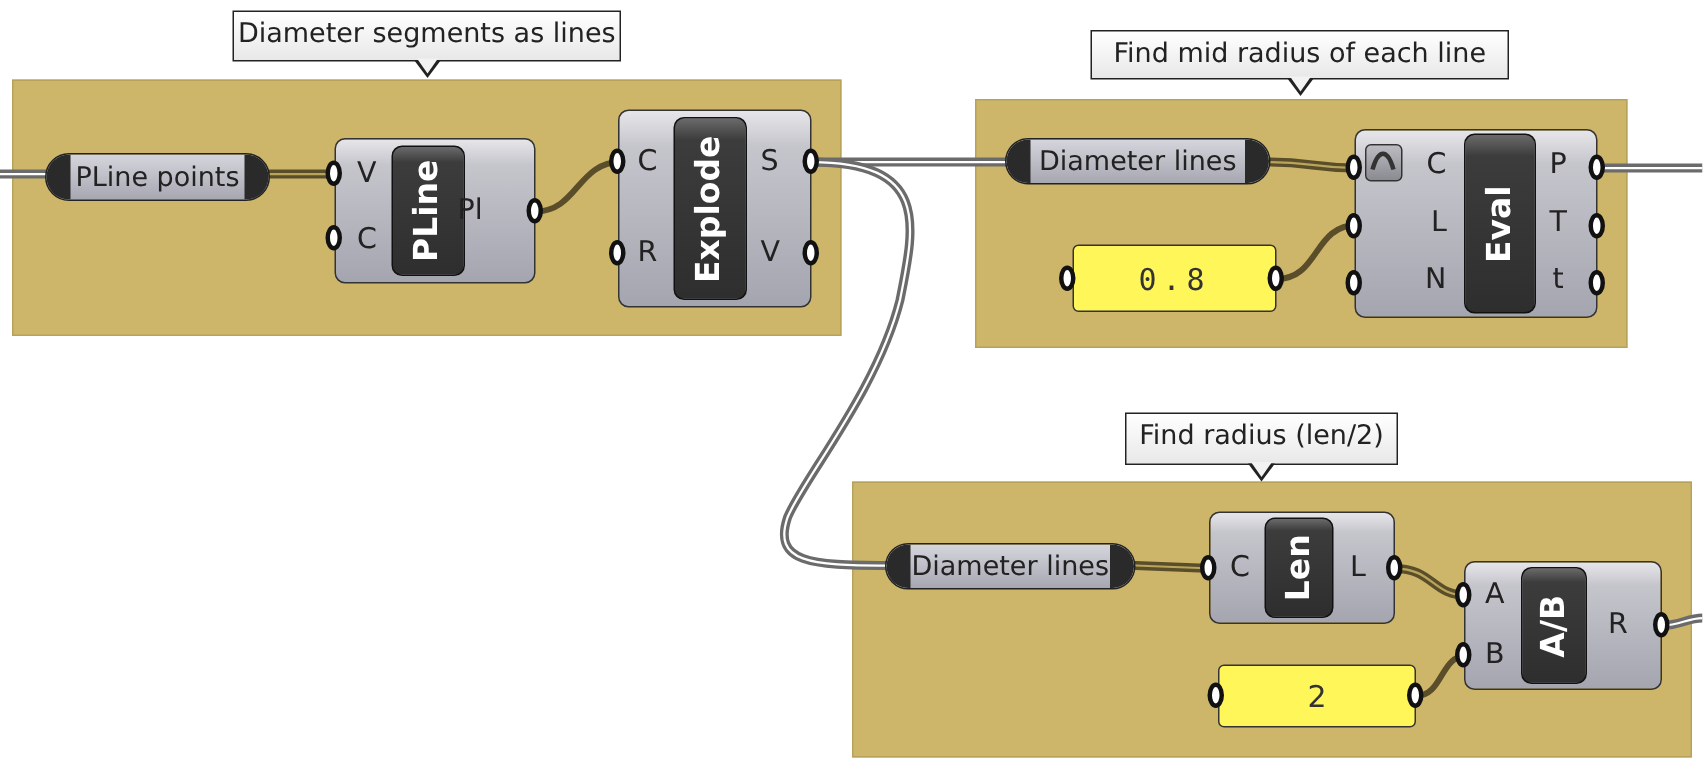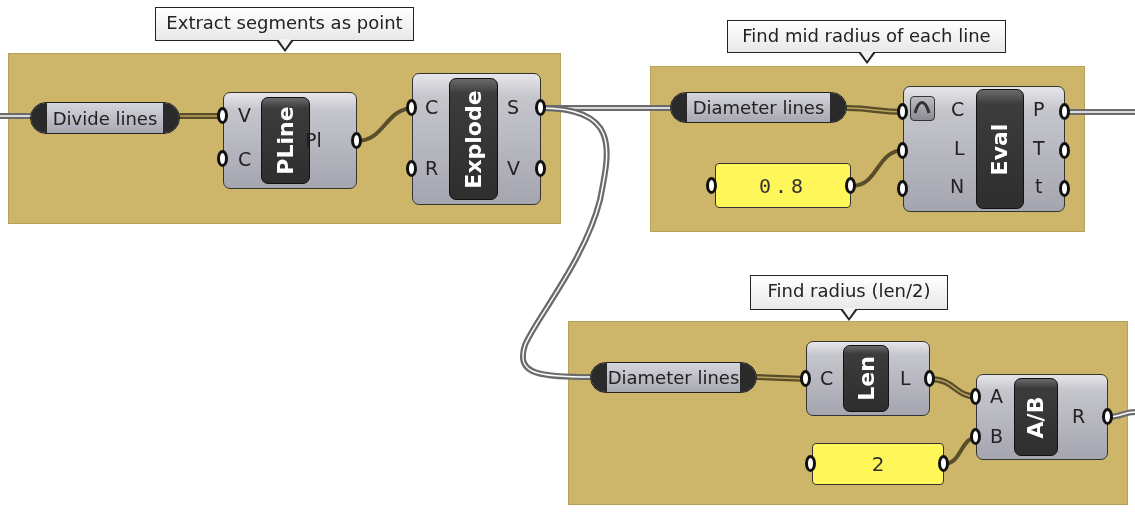--- a/index.html
+++ b/index.html
@@ -73,28 +73,28 @@
     <path d="M930,379 C955,379 955,397 978,397" stroke="#5a4e2a" stroke-width="6"></path>
     <path d="M930,379 C955,379 955,397 978,397" stroke="#b9a45c" stroke-width="1.5"></path>
 
     <path d="M944,464 C962,464 960,437 978,437" stroke="#5a4e2a" stroke-width="4"></path>
 
     <path d="M1108,417 C1120,417 1125,412 1135,412" stroke="#6b6b6b" stroke-width="6"></path>
     <path d="M1108,417 C1120,417 1125,412 1135,412" stroke="#ffffff" stroke-width="1.5"></path>
   </g>
 </svg>
 
-<div class="abs tip" style="left:155px;top:7px;width:259px;height:34px;">Extract segments as point</div>
+<div class="abs tip" style="left:155px;top:7px;width:259px;height:34px;">Diameter segments as lines</div>
 <div class="abs tip" style="left:727px;top:20px;width:279px;height:33px;">Find mid radius of each line</div>
-<div class="abs tip" style="left:750px;top:275px;width:198px;height:35px;">Find radius (len/2)</div>
+<div class="abs tip" style="left:750px;top:275px;width:182px;height:35px;">Find radius (len/2)</div>
 
 <div class="abs param" style="left:30px;top:102px;width:150px;height:32px;">
   <div class="capL"></div>
   <div class="capR"></div>
-  <div class="lbl">Divide lines</div>
+  <div class="lbl">PLine points</div>
 </div>
 
 <div class="abs comp" style="left:223px;top:92px;width:134px;height:97px;"></div>
 <div class="abs core" style="left:261px;top:97px;width:49px;height:87px;">
   <span>PLine</span>
 </div>
 <div class="abs pin" style="left:238px;top:104px;">V</div>
 <div class="abs pin" style="left:238px;top:148px;">C</div>
 <div class="abs pin" style="left:305px;top:129px;">Pl</div>
 <div class="abs grip" style="left:217px;top:107px;"></div>

